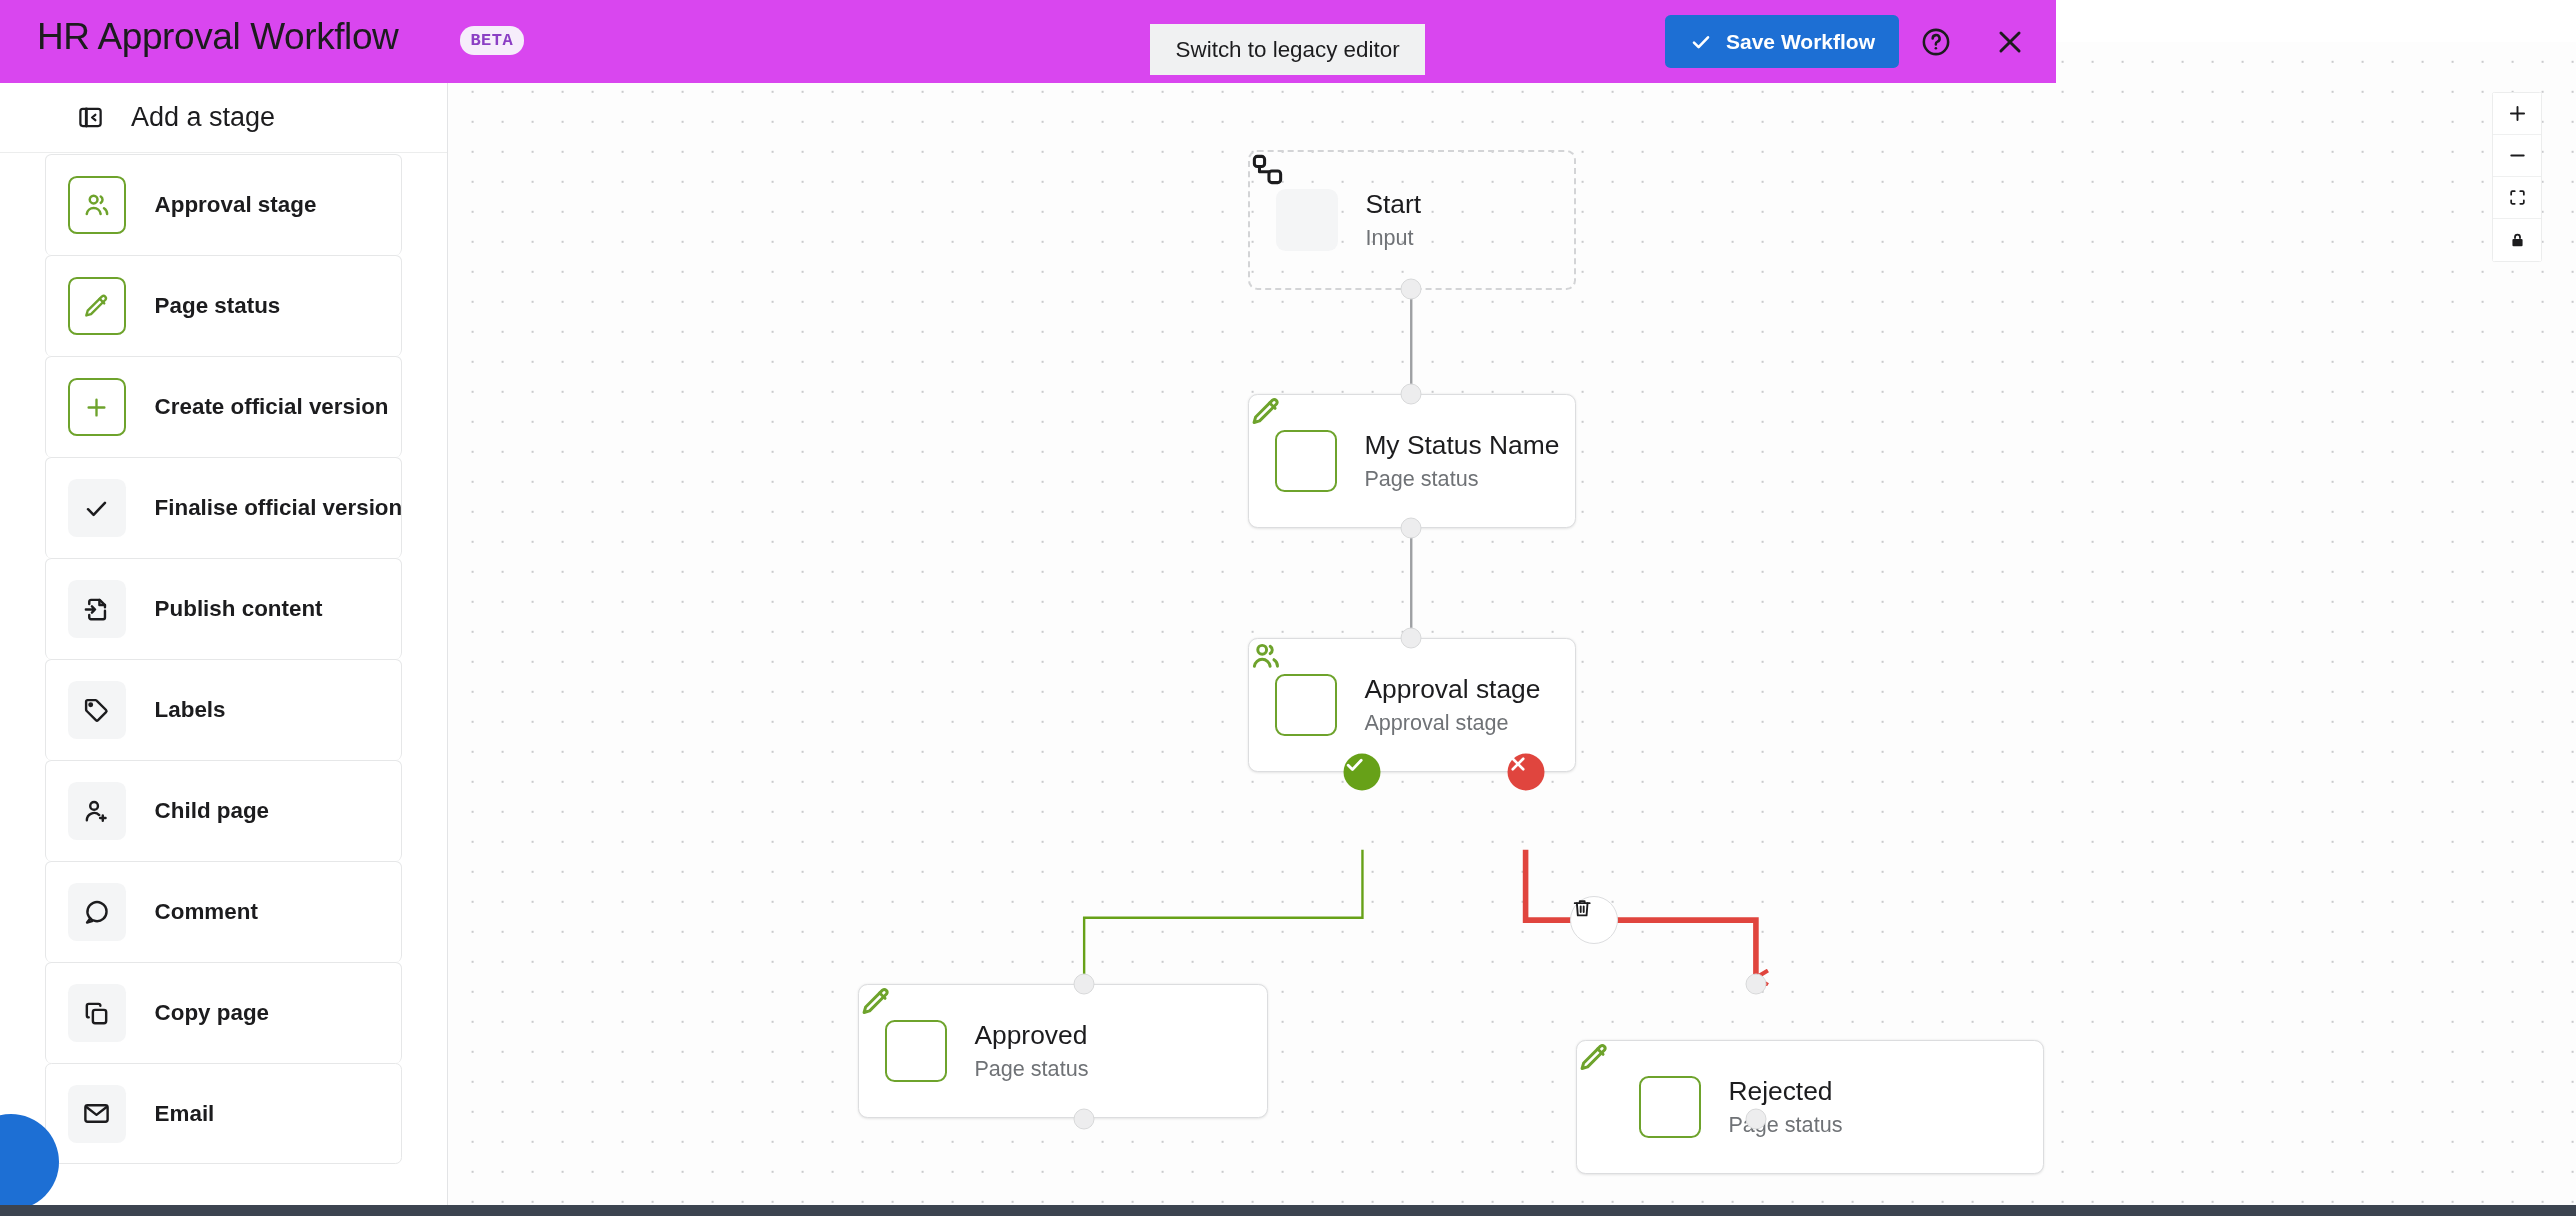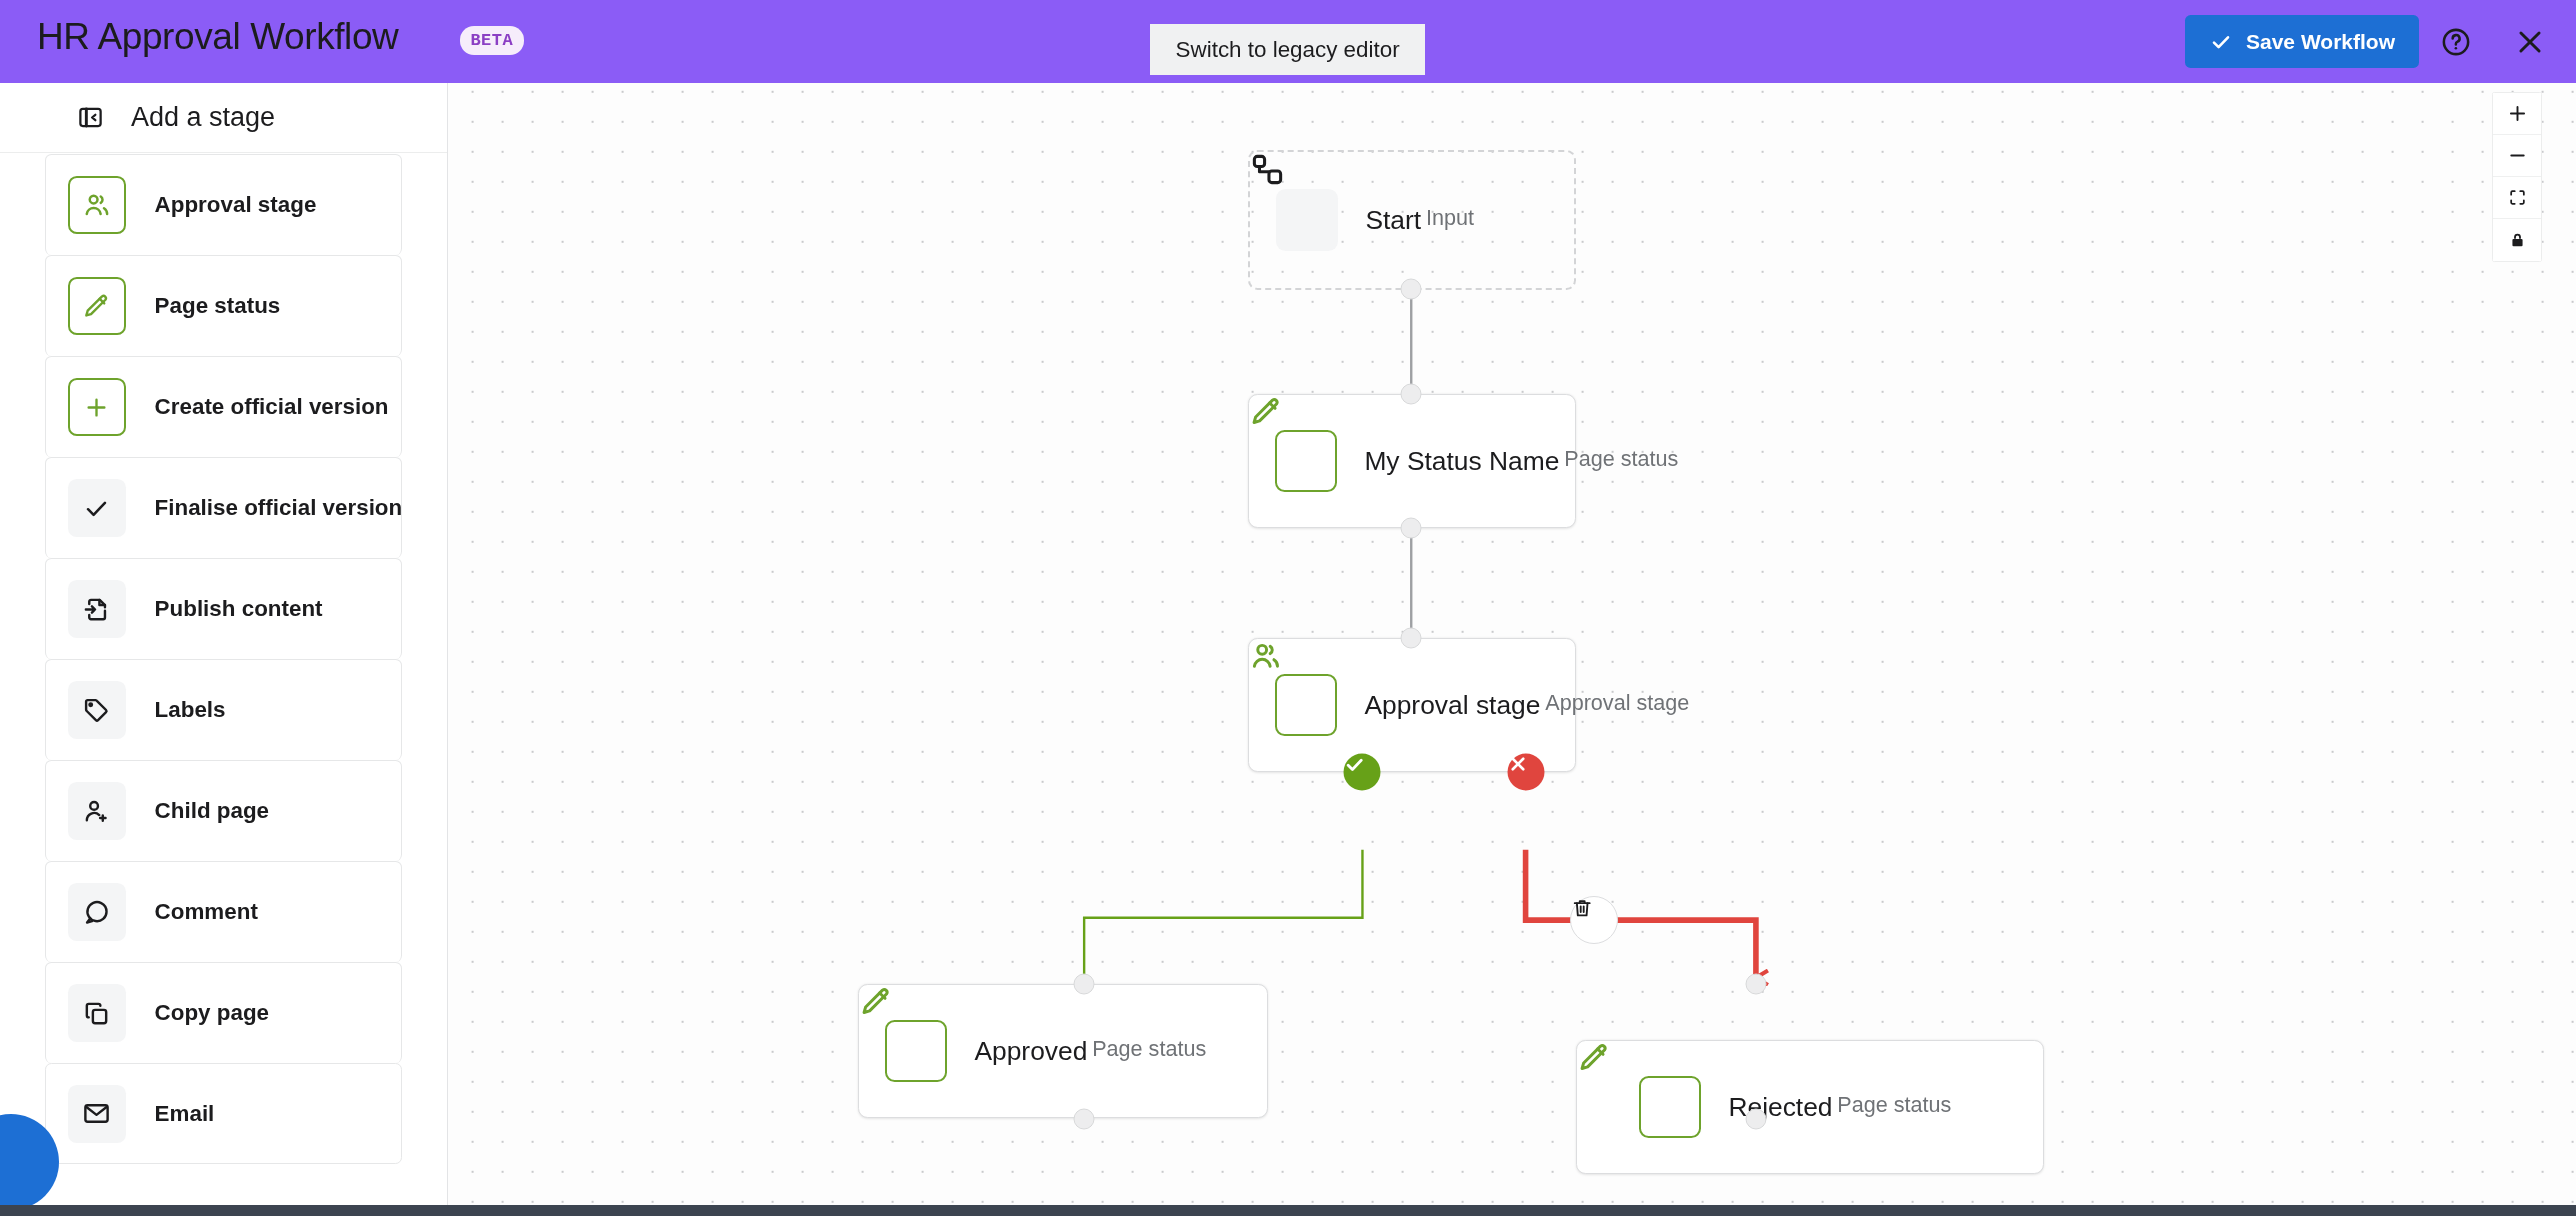--- a/index.html
+++ b/index.html
@@ -6,22 +6,22 @@
   html, body {
     width: 2576px; height: 1216px;
     font-family: "Liberation Sans", sans-serif;
     background: #ffffff;
     overflow: hidden;
   }
   #app { position: relative; width: 2576px; height: 1216px; }
 
   
   .topbar {
-    position: absolute; top: 0; left: 0; width: 2576px; height: 83px;
-    background: #8b5cf6; z-index: 40;
+    position: absolute; top: 0; left: 0; width: 2056px; height: 83px;
+    background: #d946ef; z-index: 40;
   }
   .app-title {
     position: absolute; left: 37px; top: 16px;
     font-size: 37px; font-weight: 400; color: #1c1c1e; letter-spacing: -0.4px;
     white-space: nowrap;
   }
   .beta-badge {
     position: absolute; left: 460px; top: 25.6px;
     background: #f6edfb; color: #8b3fc4;
     font-size: 17px; font-weight: 700; letter-spacing: 0.5px;
@@ -111,21 +111,21 @@
     cursor: grab;
   }
   .node.solid { border: 0.8px solid #dcdddf; }
   .node.dashed { border: 2.4px dashed #d3d4d6; box-shadow: none; background: transparent; }
   .node-icon {
     width: 62px; height: 62px; margin-left: 26.4px; border-radius: 9.6px;
     display: flex; align-items: center; justify-content: center; flex: none;
   }
   .node-icon.green { border: 2.4px solid #6ea32c; background: #ffffff; }
   .node-icon.grey  { background: #f4f5f6; }
-  .node-text { margin-left: 27px; display: flex; flex-direction: row; gap: 4.8px; }
+  .node-text { margin-left: 27px; display: flex; flex-direction: column; gap: 4.8px; }
   .node-title { font-size: 26.4px; color: #1c1c1e; white-space: nowrap; }
   .node-sub { font-size: 21.6px; color: #6f7276; white-space: nowrap; }
 
   .handle {
     position: absolute; width: 21px; height: 21px; border-radius: 50%;
     background: #ededee; border: 0.8px solid #d8d9da;
     transform: translate(-50%, -50%); cursor: crosshair;
   }
   .handle-badge {
     position: absolute; width: 37px; height: 37px; border-radius: 50%;

